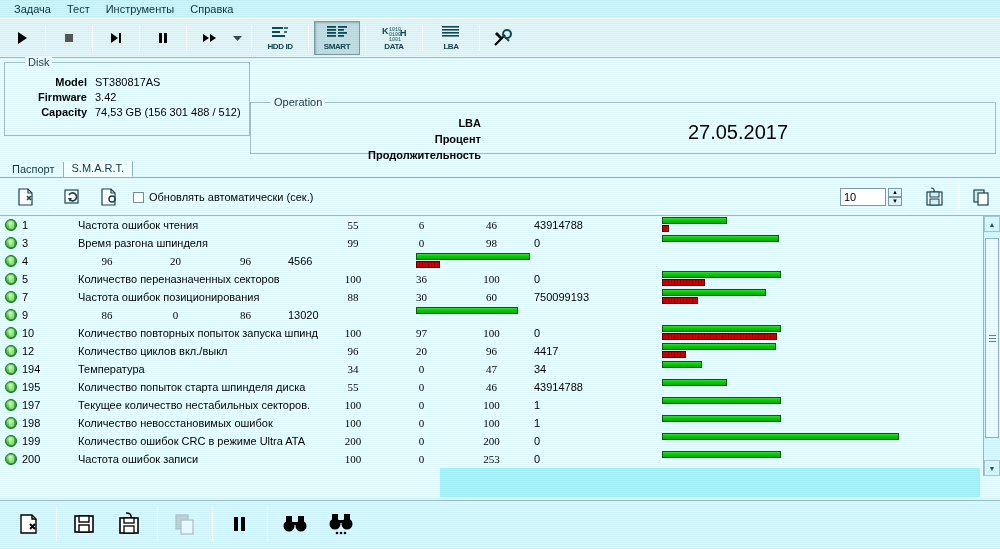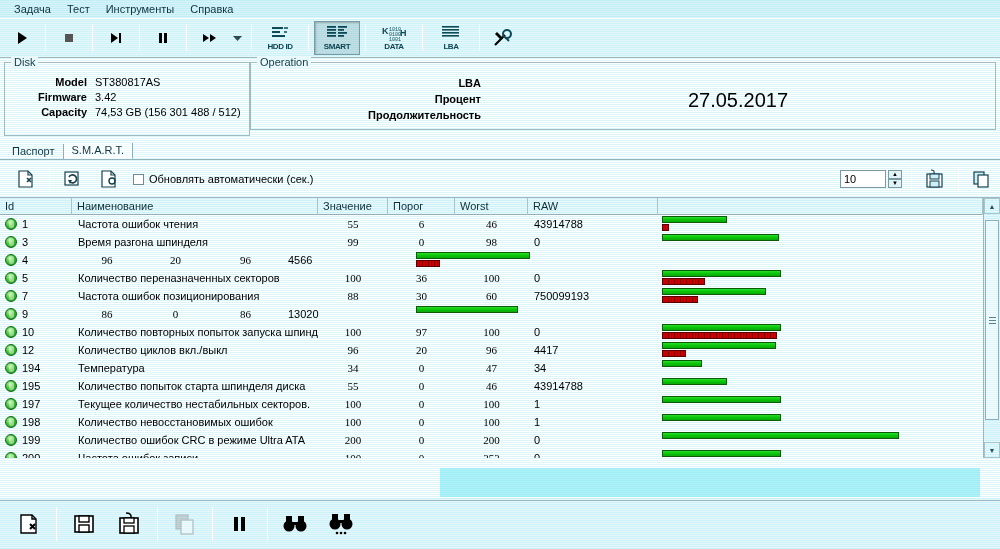--- a/index.html
+++ b/index.html
@@ -71,26 +71,26 @@
             margin-top: 1px; color: #0e4652; }
 
   
   .info-row { display: flex; padding: 4px 4px 2px 4px; gap: 0px; }
   .gbox {
     border: 1px solid #9fbcc4;
     position: relative;
     padding: 12px 4px 4px 4px;
   }
   .gbox > .gtitle {
-    position: absolute; top: -7px; left: 6px;
+    position: absolute; top: -7px; left: 20px;
     background: #e9f8fb; padding: 0 3px;
     font-size: 11px; color: #15414d;
   }
   .disk-box { width: 246px; height: 74px; }
-  .oper-box { flex: 1; height: 68px; }
+  .oper-box { flex: 1; height: 52px; margin-top: 40px; }
 
   .kv { display: flex; align-items: flex-start; line-height: 15px; }
   .kv .k { width: 86px; text-align: right; font-weight: bold; padding-right: 8px;
            font-size: 11px; }
   .kv .v { font-size: 11px; }
 
   .oper-inner { display: flex; height: 100%; }
   .oper-labels { width: 230px; }
   .oper-labels .ol { text-align: right; font-weight: bold; line-height: 16px;
                      font-size: 11px; padding-right: 4px; }
@@ -489,29 +489,20 @@
           <rect x="2" y="3" width="10" height="12" fill="#cfeff6" stroke="#15414d" stroke-width="1.2"></rect>
           <rect x="6" y="6" width="10" height="12" fill="#ffffff" stroke="#15414d" stroke-width="1.2"></rect>
         </svg>
       </span>
     </div>
   </div>
 
 
   <div class="tablewrap">
     <div class="tablemain">
-      <div class="thead">
-        <div class="th c-id">Id</div>
-        <div class="th c-name">Наименование</div>
-        <div class="th c-val">Значение</div>
-        <div class="th c-thr">Порог</div>
-        <div class="th c-wrst">Worst</div>
-        <div class="th c-raw">RAW</div>
-        <div class="th c-bar"></div>
-      </div>
       <div id="tbody">
           <div class="trow">
             <div class="td c-id idcell">
               <span class="sicon"></span>
               <span>1</span>
             </div>
             <div class="td c-name name">Частота ошибок чтения</div>
             <div class="td c-val num">55</div>
             <div class="td c-thr num">6</div>
             <div class="td c-wrst num">46</div>

